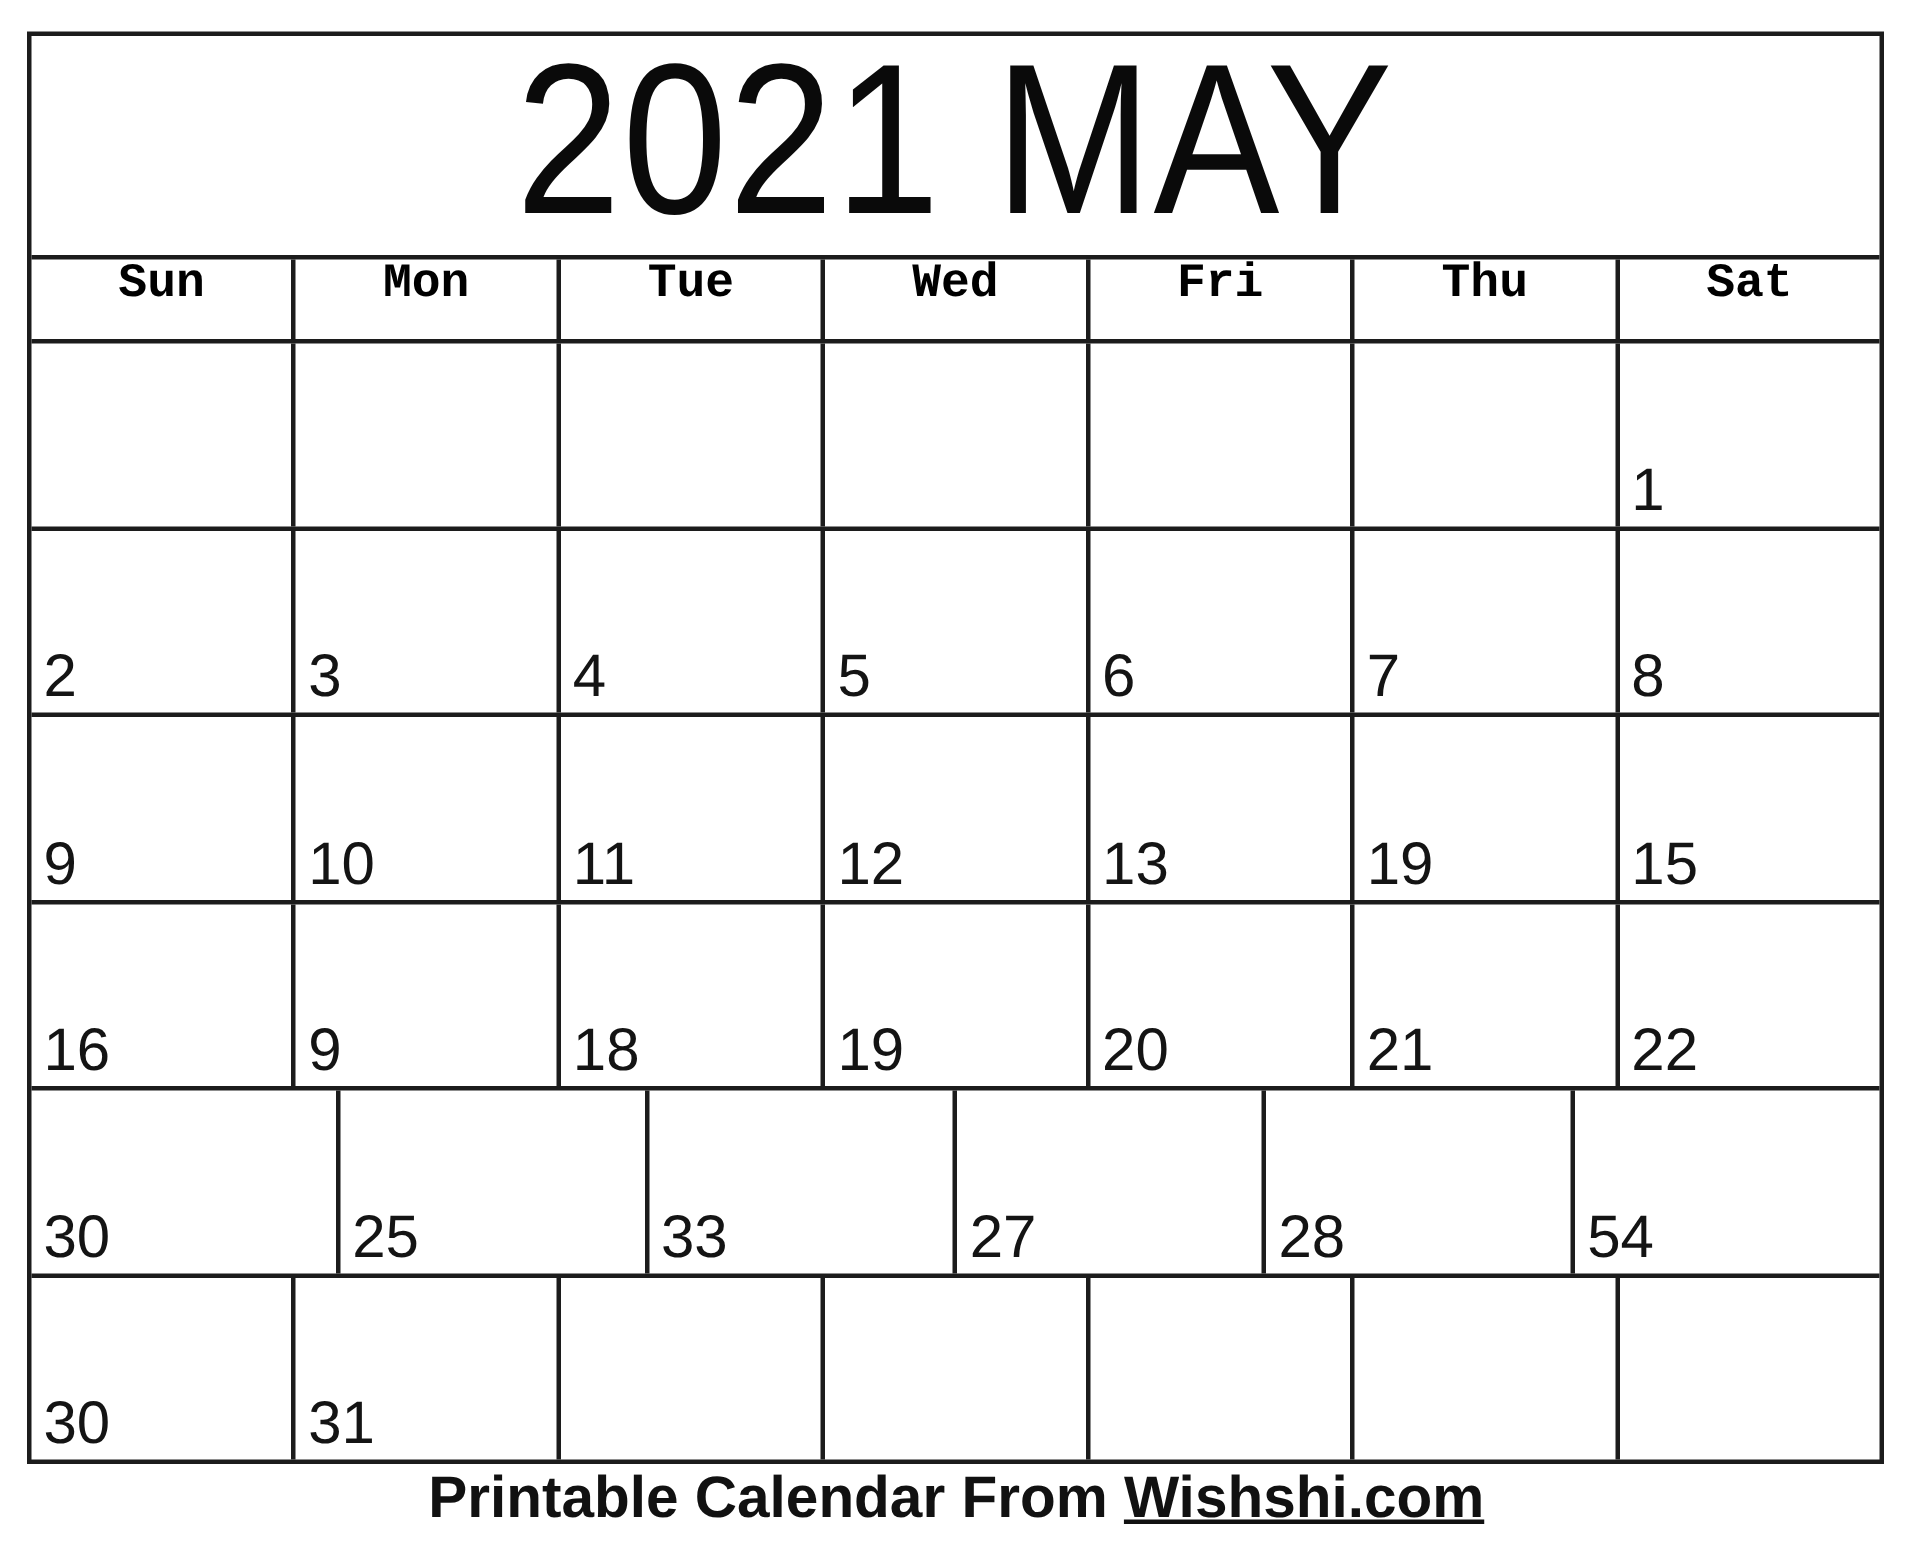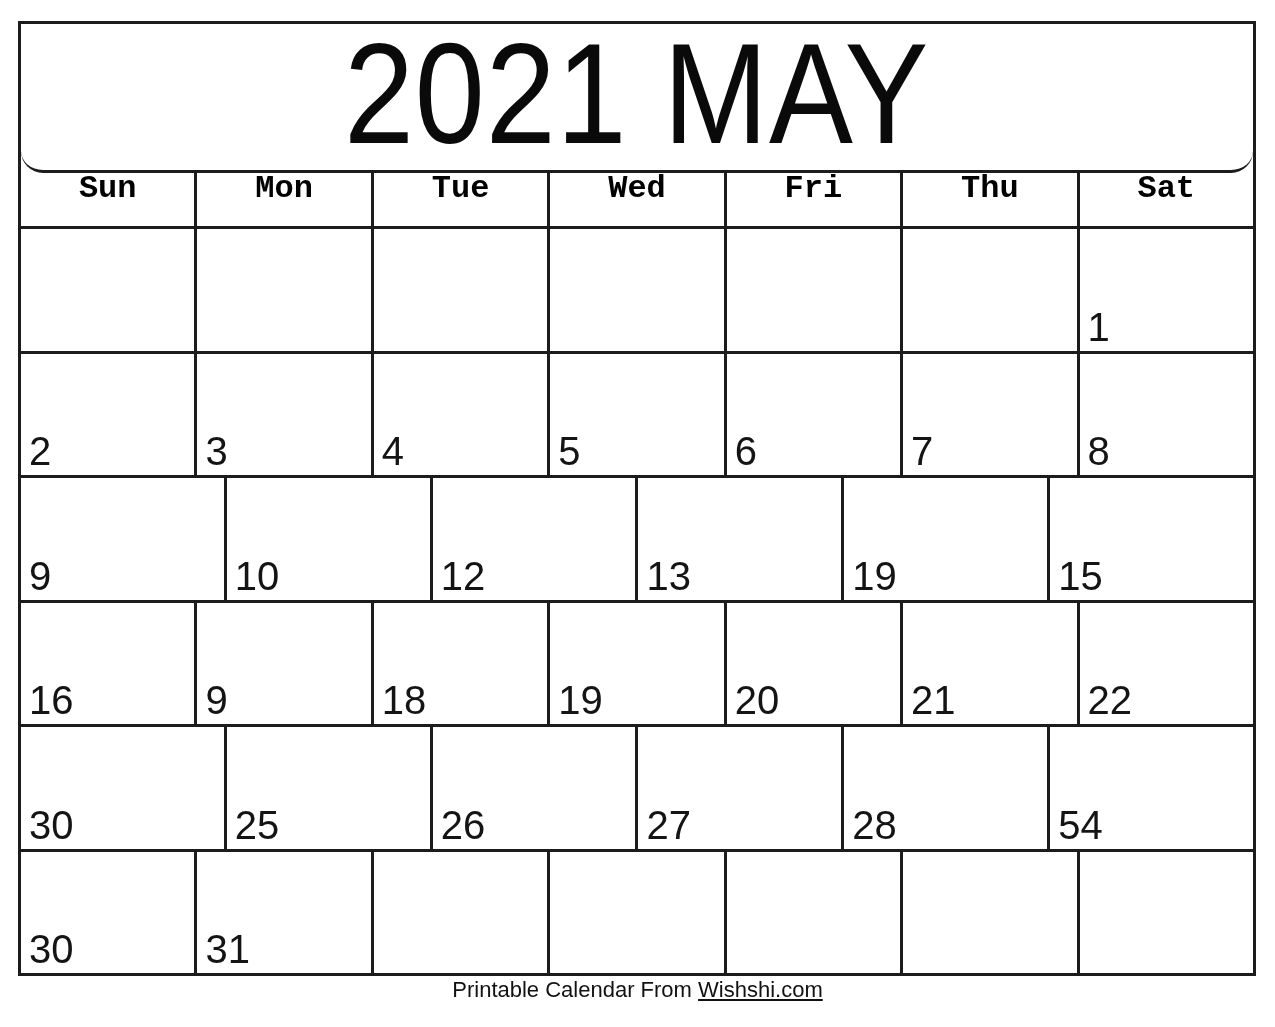--- a/index.html
+++ b/index.html
@@ -39,21 +39,20 @@
 
   
   .title-row {
     flex: 0 0 149px;
     box-sizing: border-box;
     border-bottom: 3px solid #1c1c1c;
     display: flex;
     align-items: center;
     justify-content: center;
     overflow: hidden;
-    border-radius: 22px;
   }
   .title-text {
     font-family: "Liberation Sans", "DejaVu Sans", sans-serif;
     font-size: 143px;
     font-weight: 300;
     line-height: 1;
     letter-spacing: 1px;
     transform: scaleX(0.88);
     transform-origin: center center;
     white-space: nowrap;
@@ -122,22 +121,22 @@
 
   
   .footer {
     position: absolute;
     left: 0;
     top: 978px;
     width: 1275px;
     text-align: center;
   }
   .footer-text {
-    font-size: 22px;
-    font-weight: 400;
+    font-size: 39px;
+    font-weight: 700;
     color: #111111;
     line-height: 1.1;
     white-space: nowrap;
   }
   .footer-link {
     text-decoration: underline;
     color: #111111;
   }
 </style>
 </head>
@@ -214,20 +213,23 @@
       </div>
 
       <div class="week-row">
         <div class="day-cell">
             <span class="day-number">9</span>
           </div>
         <div class="day-cell">
             <span class="day-number">10</span>
           </div>
         <div class="day-cell">
+            <span class="day-number">11</span>
+          </div>
+        <div class="day-cell">
             <span class="day-number">12</span>
           </div>
         <div class="day-cell">
             <span class="day-number">13</span>
           </div>
         <div class="day-cell">
             <span class="day-number">19</span>
           </div>
         <div class="day-cell">
             <span class="day-number">15</span>
@@ -259,21 +261,21 @@
       </div>
 
       <div class="week-row">
         <div class="day-cell">
             <span class="day-number">30</span>
           </div>
         <div class="day-cell">
             <span class="day-number">25</span>
           </div>
         <div class="day-cell">
-            <span class="day-number">26</span>
+            <span class="day-number">33</span>
           </div>
         <div class="day-cell">
             <span class="day-number">27</span>
           </div>
         <div class="day-cell">
             <span class="day-number">28</span>
           </div>
         <div class="day-cell">
             <span class="day-number">54</span>
           </div>

